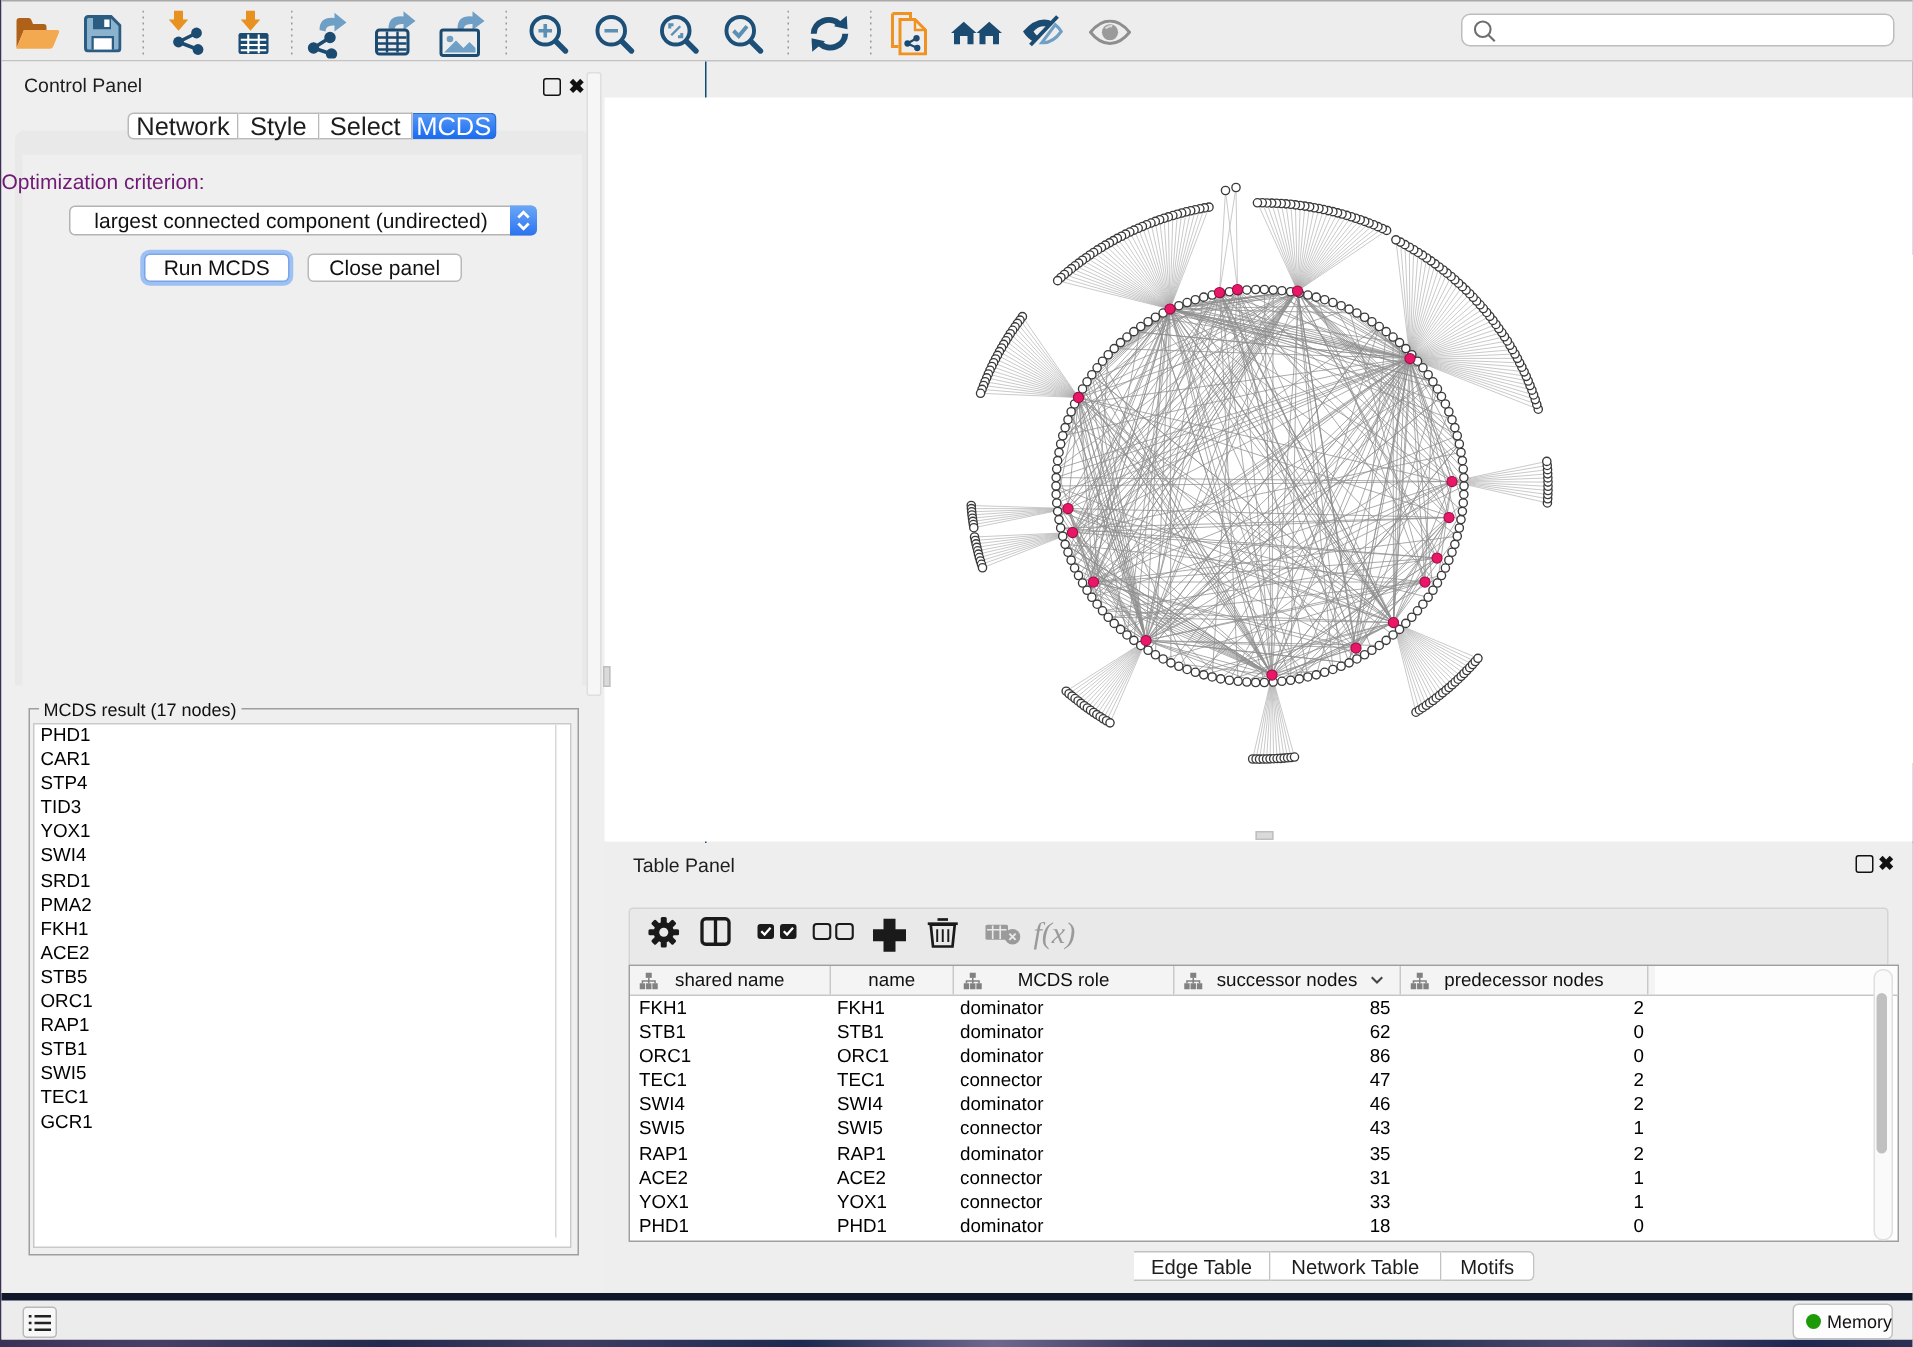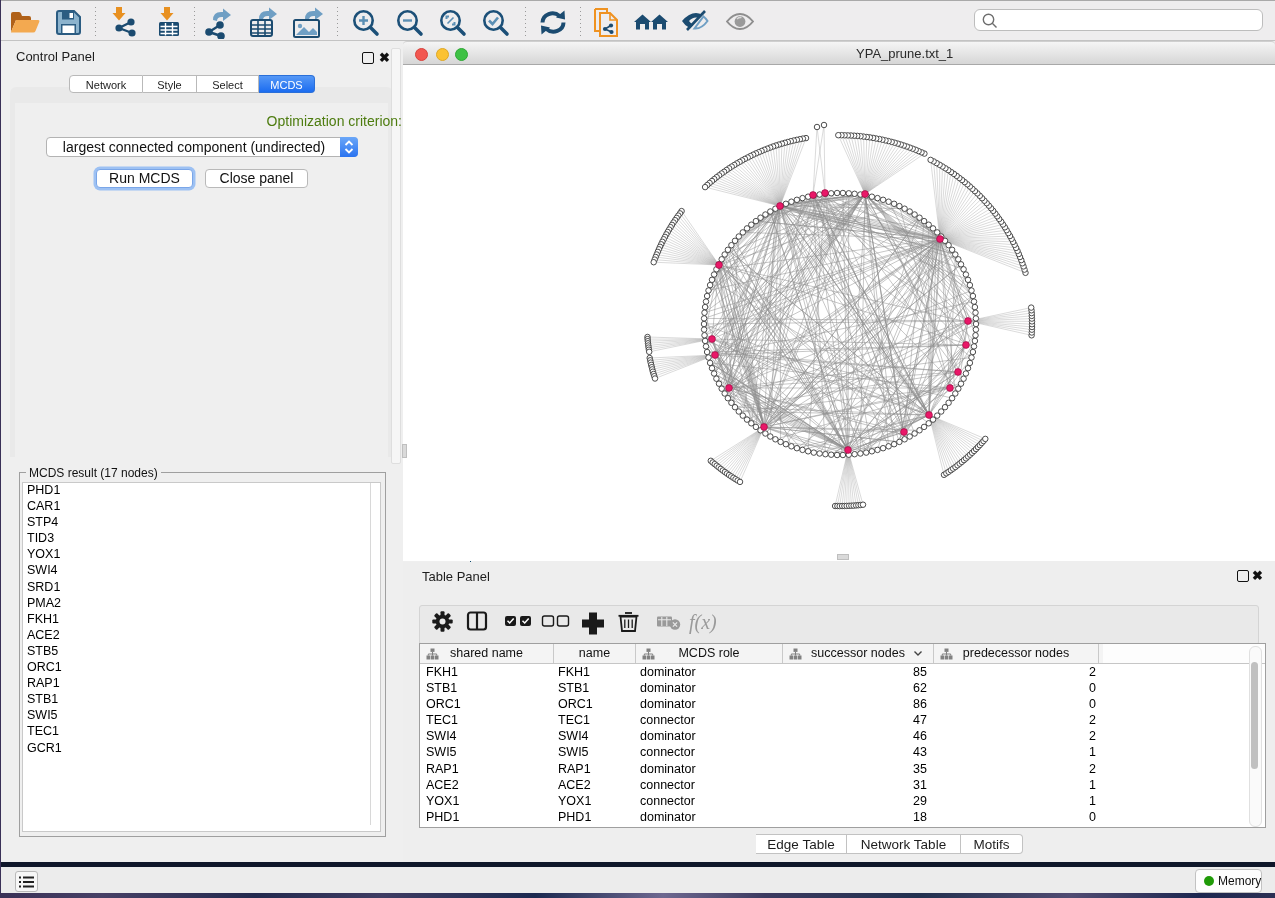--- a/index.html
+++ b/index.html
@@ -11,27 +11,27 @@
 #toolbar{position:absolute;left:0;top:0;width:1274px;height:41px;background:#eeedee;border-top:1px solid #a9a9a9;border-bottom:1px solid #c3c3c3;box-sizing:border-box;}
 .ticon{position:absolute;top:0}
 .tsep{position:absolute;top:6px;height:30px;width:1px;
  background-image:linear-gradient(#9a9a9a 33%,rgba(0,0,0,0) 0%);background-size:1px 4px;}
 #search{position:absolute;left:973px;top:8px;width:289px;height:22px;background:#fff;border:1px solid #bdbdbd;border-radius:6px;box-sizing:border-box;}
 
 #cpanel{position:absolute;left:0;top:41px;width:470px;height:821px;background:#efefef;border-right:1px solid #0c4a6e;box-sizing:border-box;}
 #cpanel .title{position:absolute;left:15px;top:8px;font-size:13px;color:#1d1d1d;}
 .wbtn{position:absolute;top:11px;width:10px;height:10px;border:1.5px solid #111;border-radius:2px;}
 .xbtn{position:absolute;top:9px;font-size:13px;font-weight:bold;color:#111;}
-#ctabs{position:absolute;left:68px;top:34px;height:18px;display:flex;font-size:11px;}
+#ctabs{position:absolute;left:84px;top:34px;height:18px;display:flex;font-size:17px;}
 .ctab{border:1px solid #b9b9b9;border-left:none;background:#fff;color:#1d1d1d;line-height:18px;text-align:center;}
 .ctab.first{border-left:1px solid #b9b9b9;border-radius:4px 0 0 4px;}
 .ctab.sel{background:linear-gradient(#5598f6,#1b6cf0);color:#fff;border-color:#2a6fd8;border-radius:0 4px 4px 0;}
 #cpinner{position:absolute;left:9px;top:46px;width:383px;height:370px;background:#e9e9e9;border-radius:6px 6px 0 0;}
 #cpinner2{position:absolute;left:5px;top:16px;width:373px;height:354px;background:#efefef;}
-#optlabel{position:absolute;left:0;top:72px;width:401px;text-align:right;font-size:14px;color:#4d7c0f;}
+#optlabel{position:absolute;left:0;top:72px;width:401px;text-align:left;font-size:14px;color:#701a75;}
 #dropdown{position:absolute;left:45px;top:96px;width:312px;height:20px;background:#fff;border:1px solid #b3b3b3;border-radius:4px;box-sizing:border-box;font-size:14px;color:#111;line-height:18px;text-align:center;padding-right:16px;}
 #dropbtn{position:absolute;right:-1px;top:-1px;width:18px;height:20px;border-radius:0 4px 4px 0;background:linear-gradient(#6ba7f8,#2a73f0);}
 #dropbtn svg{position:absolute;left:3px;top:3px;}
 .btn{position:absolute;top:128px;height:19px;background:#fff;border:1px solid #b9b9b9;border-radius:4px;box-sizing:border-box;font-size:14px;color:#111;text-align:center;line-height:17px;}
 #runbtn{left:95px;width:97px;box-shadow:0 0 0 2.5px #9dc1f3;border-color:#7aa6e8;}
 #closebtn{left:204px;width:103px;}
 #mcdsbox{position:absolute;left:18px;top:431px;width:365px;height:363px;border:1px solid #9f9f9f;}
 #mcdslabel{position:absolute;left:6px;top:-7px;background:#efefef;padding:0 3px;font-size:12px;color:#111;}
 #mcdslist{position:absolute;left:2px;top:9px;width:359px;height:350px;background:#fff;border:1px solid #c9c9c9;box-sizing:border-box;overflow:hidden;}
 .mi{height:16.1px;font-size:12.5px;color:#000;padding-left:4px;}
@@ -243,26 +243,20 @@
 <div class="mi">STB1</div>
 <div class="mi">SWI5</div>
 <div class="mi">TEC1</div>
 <div class="mi">GCR1</div>
     </div>
     <span id="mcdssb"></span>
   </div>
 </div>
 
 <div id="netframe">
-  <div id="nettitle">
-    <span class="tl" style="left:12px;background:#f25750;border:0.5px solid #d8423c"></span>
-    <span class="tl" style="left:33px;background:#fbc232;border:0.5px solid #dfa724"></span>
-    <span class="tl" style="left:52px;background:#3ec144;border:0.5px solid #2da834"></span>
-    <span class="t">YPA_prune.txt_1</span>
-  </div>
   <div id="netcanvas"></div>
 <svg width="872" height="495" viewBox="0 0 872 495" style="position:absolute;left:0;top:24px">
 <g stroke="#8f8f8f" stroke-width="0.5" fill="none">
 <path d="M377 141L335.8 171.5M377 141L457.4 129.5M377 141L352.9 361.9M377 141L545.6 180.2M377 141L309 303.2M377 141L318.7 194.3M377 141L555.3 194.3M377 141L303 281.4M377 141L565 214.8M377 141L303 236.6M377 141L545.6 180.2M377 141L530 163.4M377 141L304.1 231M377 141L463.2 387.6M377 141L491.1 138.8M377 141L339.8 350.6M377 141L555.3 323.7M377 141L318.7 323.7M377 141L309 214.8M377 141L568.5 292.5M377 141L560.6 204.3M377 141L485.6 381.3M377 141L468.9 131.7M377 141L501.6 143.7M377 141L344 163.4M377 141L457.4 388.5M377 141L422.4 128.8M377 141L321.7 328.5M377 141L348.3 358.3M377 141L316 199.3M377 141L311.1 308.5M377 141L552.3 189.5M377 141L552.3 189.5M377 141L367.3 371.5M377 141L304.1 231M377 141L339.8 167.4M377 141L321.7 328.5M377 141L301.5 247.7M377 141L348.3 159.7M377 141L439.9 390M377 141L377.6 376.9M377 141L348.3 159.7M377 141L344 163.4M377 141L344 163.4M377 141L339.8 167.4M377 141L335.8 171.5M377 141L332 175.8M377 141L328.4 180.2M377 141L324.9 184.8M377 141L321.7 189.5"></path>
 <path d="M537 174L496.4 376.9M537 174L399.5 384.9M537 174L352.9 156.1M537 174L569.9 287M537 174L501.6 143.7M537 174L305.5 225.5M537 174L416.6 388.5M537 174L457.4 129.5M537 174L301.5 270.3M537 174L565 214.8M537 174L362.4 368.5M537 174L422.4 389.2M537 174L318.7 323.7M537 174L496.4 376.9M537 174L339.8 167.4M537 174L377.6 376.9M537 174L324.9 333.2M537 174L321.7 328.5M537 174L301.5 247.7M537 174L474.5 384.9M537 174L552.3 328.5M537 174L301.1 264.6M537 174L357.5 365.3M537 174L382.9 379.2M537 174L348.3 358.3M537 174L572.5 270.3M537 174L463.2 387.6M537 174L352.9 156.1M537 174L313.4 204.3M537 174L362.4 368.5M537 174L571 236.6M537 174L301.1 253.4M537 174L439.9 128M537 174L501.6 143.7M537 174L496.4 141.1M537 174L491.1 138.8M537 174L485.6 136.7M537 174L393.9 134.8M537 174L388.4 136.7M537 174L382.9 138.8M537 174L377.6 141.1M537 174L372.4 143.7M537 174L367.3 146.5"></path>
 <path d="M462 129L377.6 141.1M462 129L311.1 209.5M462 129L491.1 379.2M462 129L538.2 171.5M462 129L301.5 247.7M462 129L311.1 308.5M462 129L501.6 374.3M462 129L457.4 388.5M462 129L485.6 381.3M462 129L357.5 152.7M462 129L305.5 225.5M462 129L321.7 189.5M462 129L501.6 374.3M462 129L560.6 313.7M462 129L382.9 138.8M462 129L382.9 138.8M462 129L301.5 270.3M462 129L324.9 333.2M462 129L367.3 146.5M462 129L573 259M462 129L572.9 253.4M462 129L572.5 247.7M462 129L571.9 242.1M462 129L571 236.6M462 129L569.9 231M462 129L568.5 225.5M462 129L309 303.2M462 129L311.1 308.5M462 129L313.4 313.7M462 129L316 318.7M462 129L318.7 323.7M462 129L321.7 328.5M462 129L324.9 333.2M462 129L328.4 337.8"></path>
 <path d="M361 362L316 318.7M361 362L558 318.7M361 362L304.1 287M361 362L335.8 346.5M361 362L558 199.3M361 362L516.5 365.3M361 362L434.1 390M361 362L496.4 376.9M361 362L445.8 389.7M361 362L311.1 209.5M361 362L309 214.8M361 362L516.5 152.7M361 362L552.3 189.5M361 362L549.1 184.8M361 362L399.5 133.1M361 362L445.8 128.3M361 362L328.4 180.2M361 362L558 199.3M361 362L573 259M361 362L457.4 129.5M361 362L516.5 152.7M361 362L318.7 194.3M361 362L569.9 231M361 362L496.4 376.9M361 362L335.8 346.5M361 362L463.2 130.4M361 362L372.4 143.7M361 362L324.9 184.8M361 362L321.7 189.5M361 362L318.7 194.3M361 362L316 199.3M361 362L313.4 204.3M361 362L311.1 209.5M361 362L301.1 264.6M361 362L301.5 270.3M361 362L302.1 275.9M361 362L303 281.4"></path>
 <path d="M445 385L572.5 270.3M445 385L301 259M445 385L301.5 270.3M445 385L534.2 167.4M445 385L516.5 152.7M445 385L328.4 180.2M445 385L367.3 146.5M445 385L445.8 128.3M445 385L569.9 231M445 385L558 318.7M445 385L307.1 297.9M445 385L463.2 130.4M445 385L311.1 308.5M445 385L569.9 231M445 385L307.1 297.9M445 385L569.9 287M445 385L485.6 381.3M445 385L377.6 376.9M445 385L367.3 146.5M445 385L318.7 194.3M445 385L439.9 128M445 385L307.1 297.9M445 385L309 303.2M445 385L311.1 308.5M445 385L313.4 313.7M445 385L316 318.7M445 385L318.7 323.7M445 385L321.7 328.5M445 385L324.9 333.2M445 385L332 175.8M445 385L328.4 180.2M445 385L324.9 184.8M445 385L321.7 189.5M445 385L318.7 194.3"></path>
 <path d="M526 350L335.8 346.5M526 350L439.9 390M526 350L416.6 388.5M526 350L410.8 130.4M526 350L377.6 141.1M526 350L309 214.8M526 350L445.8 389.7M526 350L405.1 131.7M526 350L302.1 275.9M526 350L399.5 384.9M526 350L571.9 275.9M526 350L439.9 390M526 350L301 259M526 350L410.8 130.4M526 350L332 342.2M526 350L324.9 184.8M526 350L451.6 389.2M526 350L393.9 383.2M526 350L324.9 184.8M526 350L568.5 292.5M526 350L538.2 171.5M526 350L534.2 167.4M526 350L530 163.4M526 350L525.7 159.7M526 350L388.4 136.7M526 350L382.9 138.8M526 350L377.6 141.1M526 350L372.4 143.7M526 350L367.3 146.5"></path>
 <path d="M316 200L301.5 270.3M316 200L571 281.4M316 200L332 342.2M316 200L573 259M316 200L525.7 358.3M316 200L348.3 358.3M316 200L468.9 386.3M316 200L496.4 141.1M316 200L388.4 381.3M316 200L405.1 131.7M316 200L501.6 374.3M316 200L303 236.6"></path>
@@ -835,21 +829,21 @@
             <span class="c1">ACE2</span>
             <span class="c2">ACE2</span>
             <span class="c3">connector</span>
             <span class="c4">31</span>
             <span class="c5">1</span>
           </div>
 <div class="tr">
             <span class="c1">YOX1</span>
             <span class="c2">YOX1</span>
             <span class="c3">connector</span>
-            <span class="c4">29</span>
+            <span class="c4">33</span>
             <span class="c5">1</span>
           </div>
 <div class="tr">
             <span class="c1">PHD1</span>
             <span class="c2">PHD1</span>
             <span class="c3">dominator</span>
             <span class="c4">18</span>
             <span class="c5">0</span>
           </div>
     </div>

